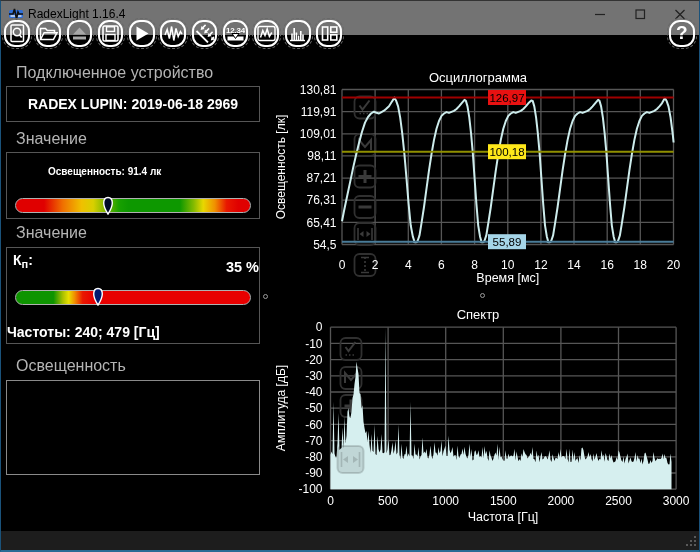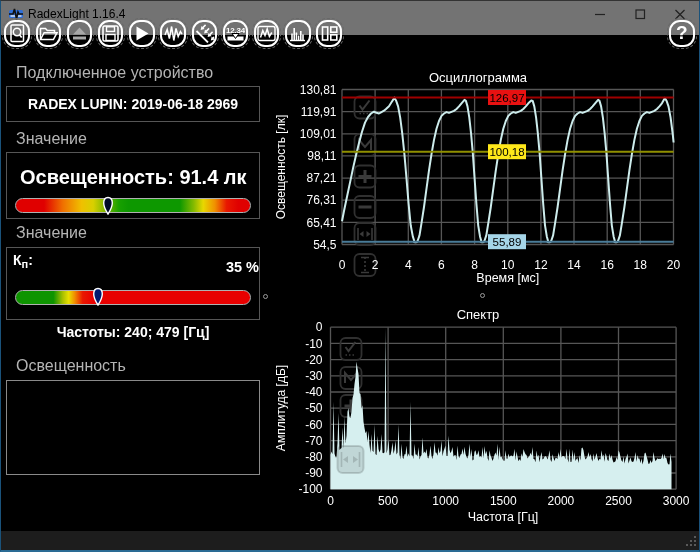--- a/index.html
+++ b/index.html
@@ -116,35 +116,35 @@
   </div>
 <div class="tb" style="left:669px">
     <span style="color:#fff;font-size:19px;font-weight:bold;line-height:22px">?</span>
   </div>
 <div class="lbl" style="top:64px">Подключенное устройство</div>
 <div class="box" style="top:86px;height:36px">
     <div class="bt" style="text-align:center;line-height:34px;font-size:14px">RADEX LUPIN: 2019-06-18 2969</div>
   </div>
 <div class="lbl" style="top:130px">Значение</div>
 <div class="box" style="top:152px;height:67px">
-  <div class="bt" style="position:absolute;left:13px;top:13px;font-size:20px">Освещенность: 91.4 лк</div>
+  <div class="bt" style="position:absolute;left:41px;top:13px;font-size:10px">Освещенность: 91.4 лк</div>
   <div style="position:absolute;left:8px;top:45px;width:236px;height:15px;border-radius:7.5px;border:1px solid #b0b0b0;background:linear-gradient(90deg,#e00000 0%,#e00000 12%,#f07000 20%,#f0c000 28%,#d8d000 33%,#70b400 39%,#18a000 44%,#0d9800 48%,#0d9800 70%,#86bb00 76%,#e8d800 80%,#f09000 85%,#e81800 90%,#e00000 95%)"></div>
   <svg style="position:absolute;left:95px;top:41px" width="12" height="21" viewBox="-6 -17 12 21">
     <path d="M0,3 C-2.6,-1 -4.3,-4.5 -4.3,-8 C-4.3,-11.5 -2.4,-13.5 0,-13.5 C2.4,-13.5 4.3,-11.5 4.3,-8 C4.3,-4.5 2.6,-1 0,3 Z" fill="#000a28" stroke="#fff" stroke-width="1.4"></path>
   </svg>
 </div>
 <div class="lbl" style="top:224px">Значение</div>
-<div class="box" style="top:247px;height:73px">
+<div class="box" style="top:247px;height:97px">
   <div class="bt" style="position:absolute;left:6px;top:4px;font-size:14px">К<span style="font-size:11px;vertical-align:-3px">п</span>:</div>
   <div class="bt" style="position:absolute;left:0;top:11px;width:100%;text-align:right;font-size:14.5px">35 %</div>
   <div style="position:absolute;left:8px;top:42px;width:236px;height:15px;border-radius:7.5px;border:1px solid #b0b0b0;background:linear-gradient(90deg,#0e9400 0%,#0e9400 16%,#aac000 20%,#e8e000 22.5%,#f09000 25%,#ea1800 28.5%,#e80000 33%,#e80000 100%)"></div>
   <svg style="position:absolute;left:85px;top:36.5px" width="12" height="21" viewBox="-6 -17 12 21">
     <path d="M0,3 C-2.6,-1 -4.3,-4.5 -4.3,-8 C-4.3,-11.5 -2.4,-13.5 0,-13.5 C2.4,-13.5 4.3,-11.5 4.3,-8 C4.3,-4.5 2.6,-1 0,3 Z" fill="#001a70" stroke="#fff" stroke-width="1.4"></path>
   </svg>
-  <div class="bt" style="position:absolute;left:0;top:76px;width:100%;text-align:center;font-size:14px">Частоты: 240; 479 [Гц]</div>
+  <div class="bt" style="position:absolute;left:0;top:76px;width:100%;text-align:left;font-size:14px">Частоты: 240; 479 [Гц]</div>
 </div>
 <div class="lbl" style="top:357px">Освещенность</div>
 <div class="box" style="top:380px;height:95px;border-color:#8a8a8a"></div>
 <svg style="position:absolute;left:268px;top:62px" width="430" height="470" viewBox="268 62 430 470">
 <g stroke="#565656" stroke-width="1.3">
       <line x1="342.0" y1="89.5" x2="342.0" y2="244.5"></line>
       <line x1="375.1" y1="89.5" x2="375.1" y2="244.5"></line>
       <line x1="408.3" y1="89.5" x2="408.3" y2="244.5"></line>
       <line x1="441.4" y1="89.5" x2="441.4" y2="244.5"></line>
       <line x1="474.6" y1="89.5" x2="474.6" y2="244.5"></line>

